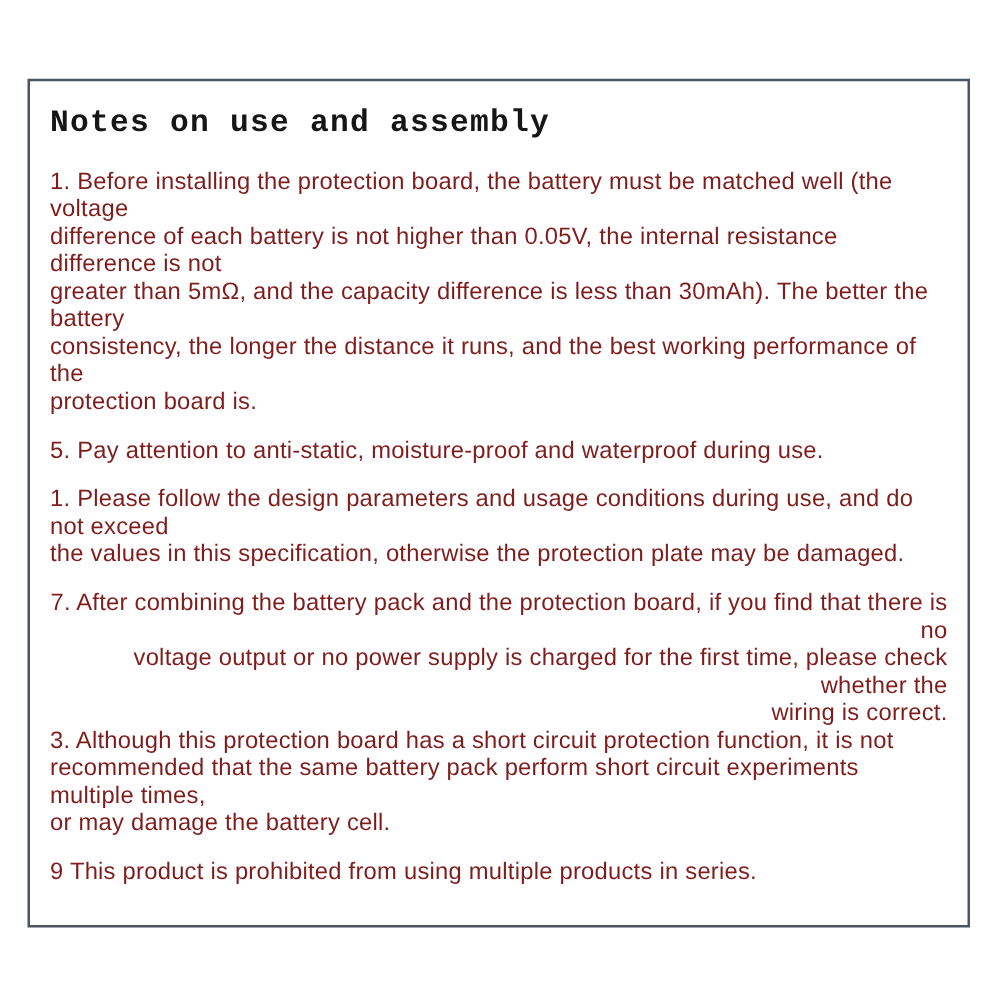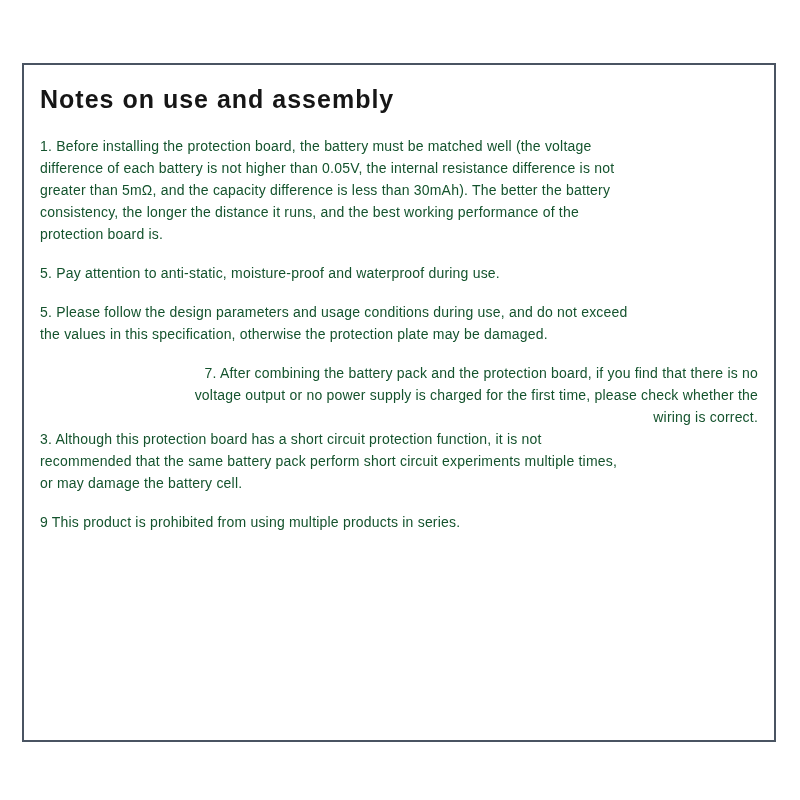--- a/index.html
+++ b/index.html
@@ -24,54 +24,54 @@
     box-sizing: border-box;
     border: 2px solid #4a5462;
     background: #ffffff;
     overflow: hidden;
   }
   .notes-inner {
     padding: 16px 16px 0 16px;
   }
   .doc-title {
     margin: 2px 0 20px 0;
-    font-family: Liberation Sans, sans-serif;
+    font-family: Liberation Mono, monospace;
     font-weight: 700;
     font-size: 25px;
     line-height: 32px;
     letter-spacing: 1px;
     color: #161616;
   }
   .note-para {
     margin: 0 0 17px 0;
-    font-size: 14px;
+    font-size: 19px;
     line-height: 22px;
     letter-spacing: 0.2px;
-    color: #14532d;
+    color: #7f1d1d;
     white-space: pre-line;
   }
   .note-para.no-gap {
     margin-bottom: 0;
     text-align: right;
   }
 </style>
 </head>
 <body>
 
 <div class="canvas">
   <div class="notes-frame">
     <div class="notes-inner">
       <h1 class="doc-title">Notes on use and assembly</h1>
       <p class="note-para">1. Before installing the protection board, the battery must be matched well (the voltage
 difference of each battery is not higher than 0.05V, the internal resistance difference is not
 greater than 5mΩ, and the capacity difference is less than 30mAh). The better the battery
 consistency, the longer the distance it runs, and the best working performance of the
 protection board is.</p>
       <p class="note-para">5. Pay attention to anti-static, moisture-proof and waterproof during use.</p>
-      <p class="note-para">5. Please follow the design parameters and usage conditions during use, and do not exceed
+      <p class="note-para">1. Please follow the design parameters and usage conditions during use, and do not exceed
 the values in this specification, otherwise the protection plate may be damaged.</p>
       <p class="note-para no-gap">7. After combining the battery pack and the protection board, if you find that there is no
 voltage output or no power supply is charged for the first time, please check whether the
 wiring is correct.</p>
       <p class="note-para">3. Although this protection board has a short circuit protection function, it is not
 recommended that the same battery pack perform short circuit experiments multiple times,
 or may damage the battery cell.</p>
       <p class="note-para">9 This product is prohibited from using multiple products in series.</p>
     </div>
   </div>

